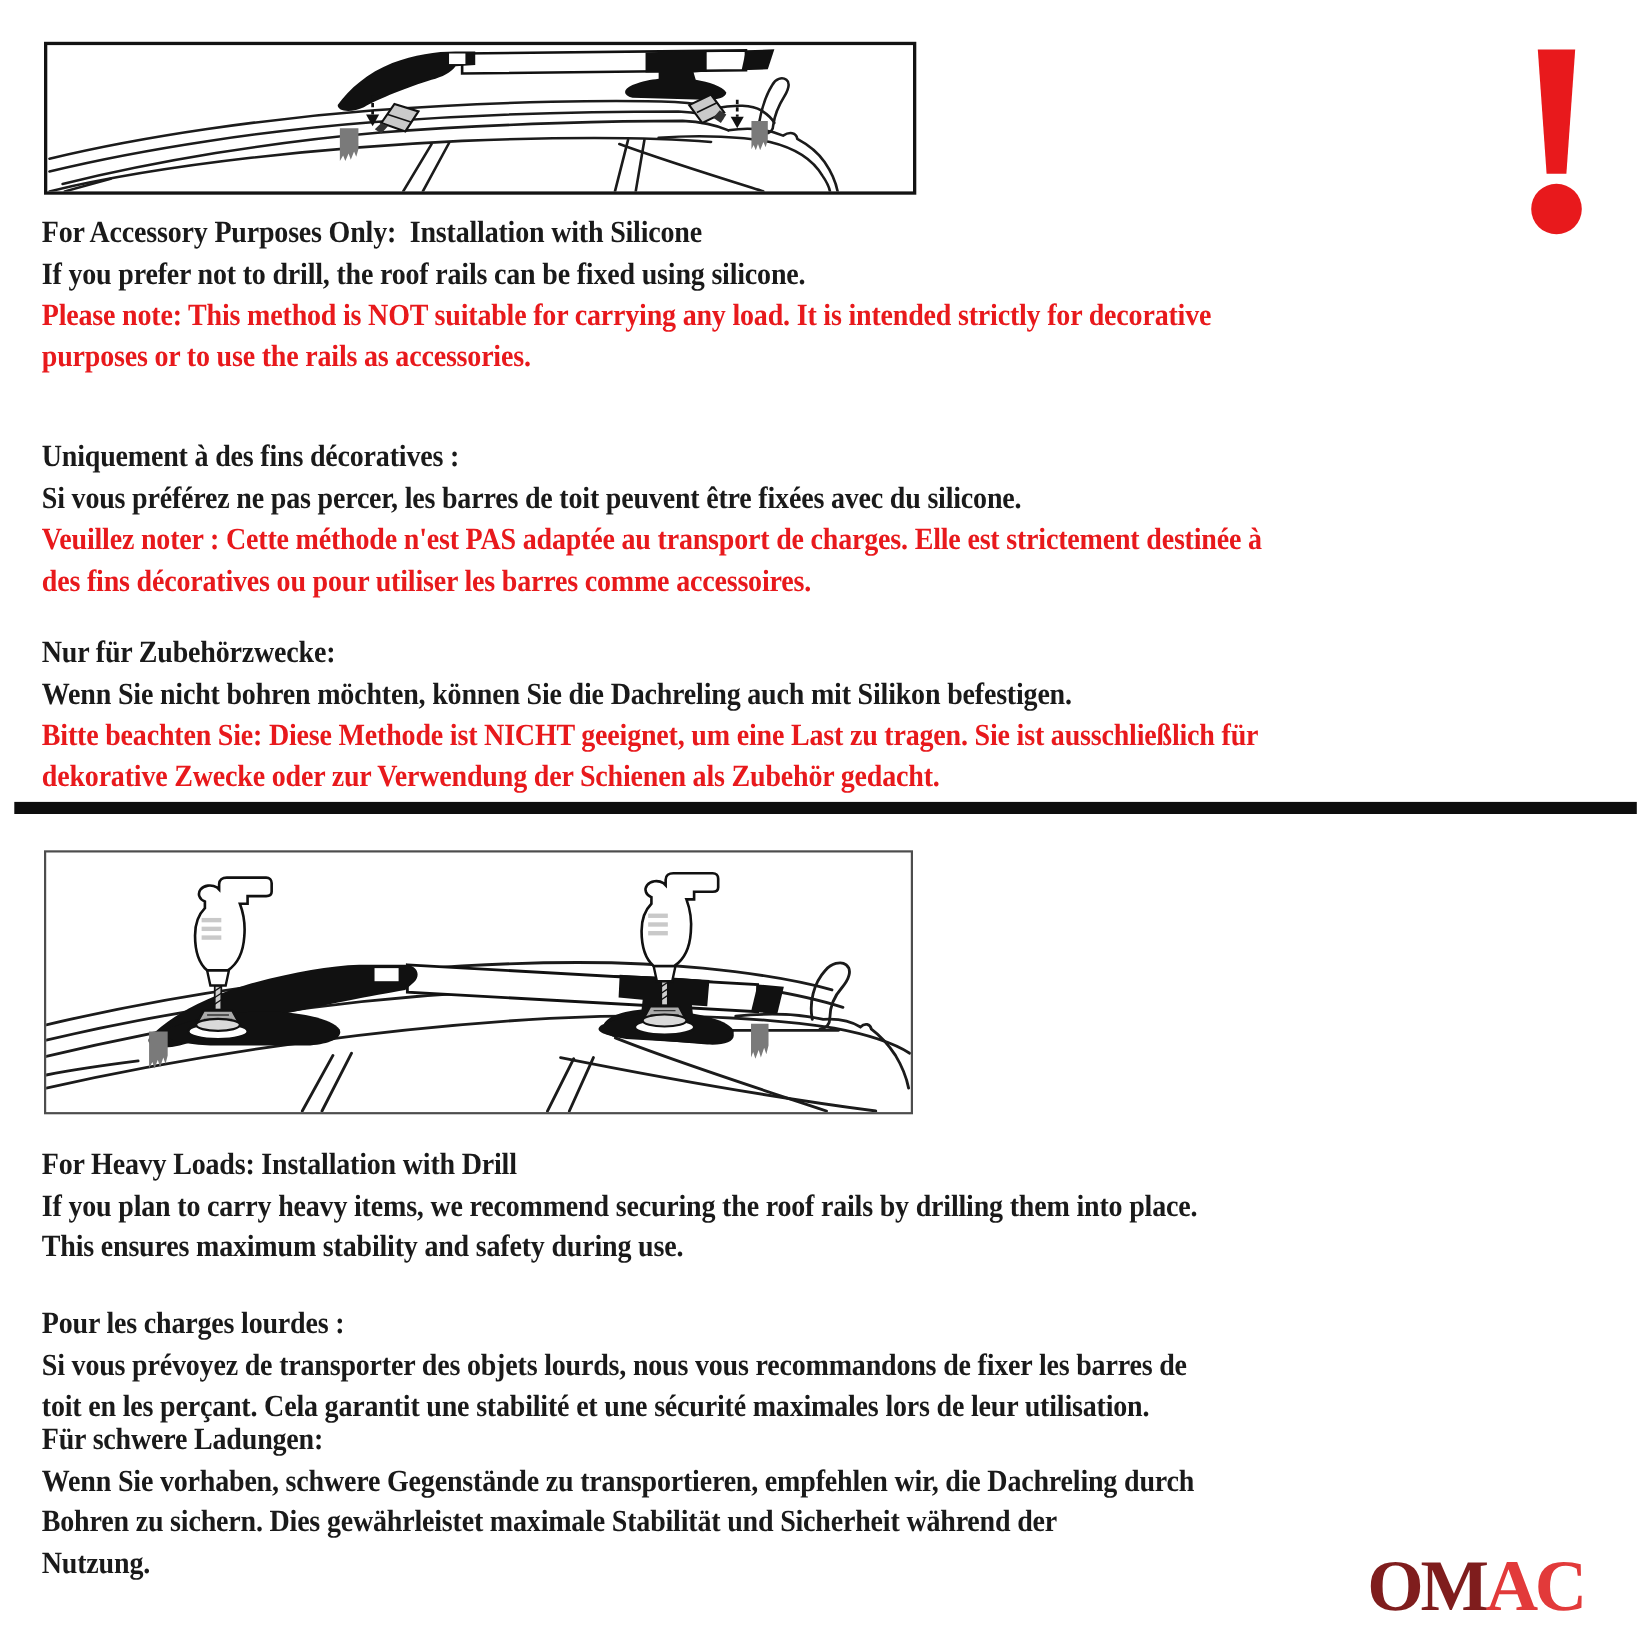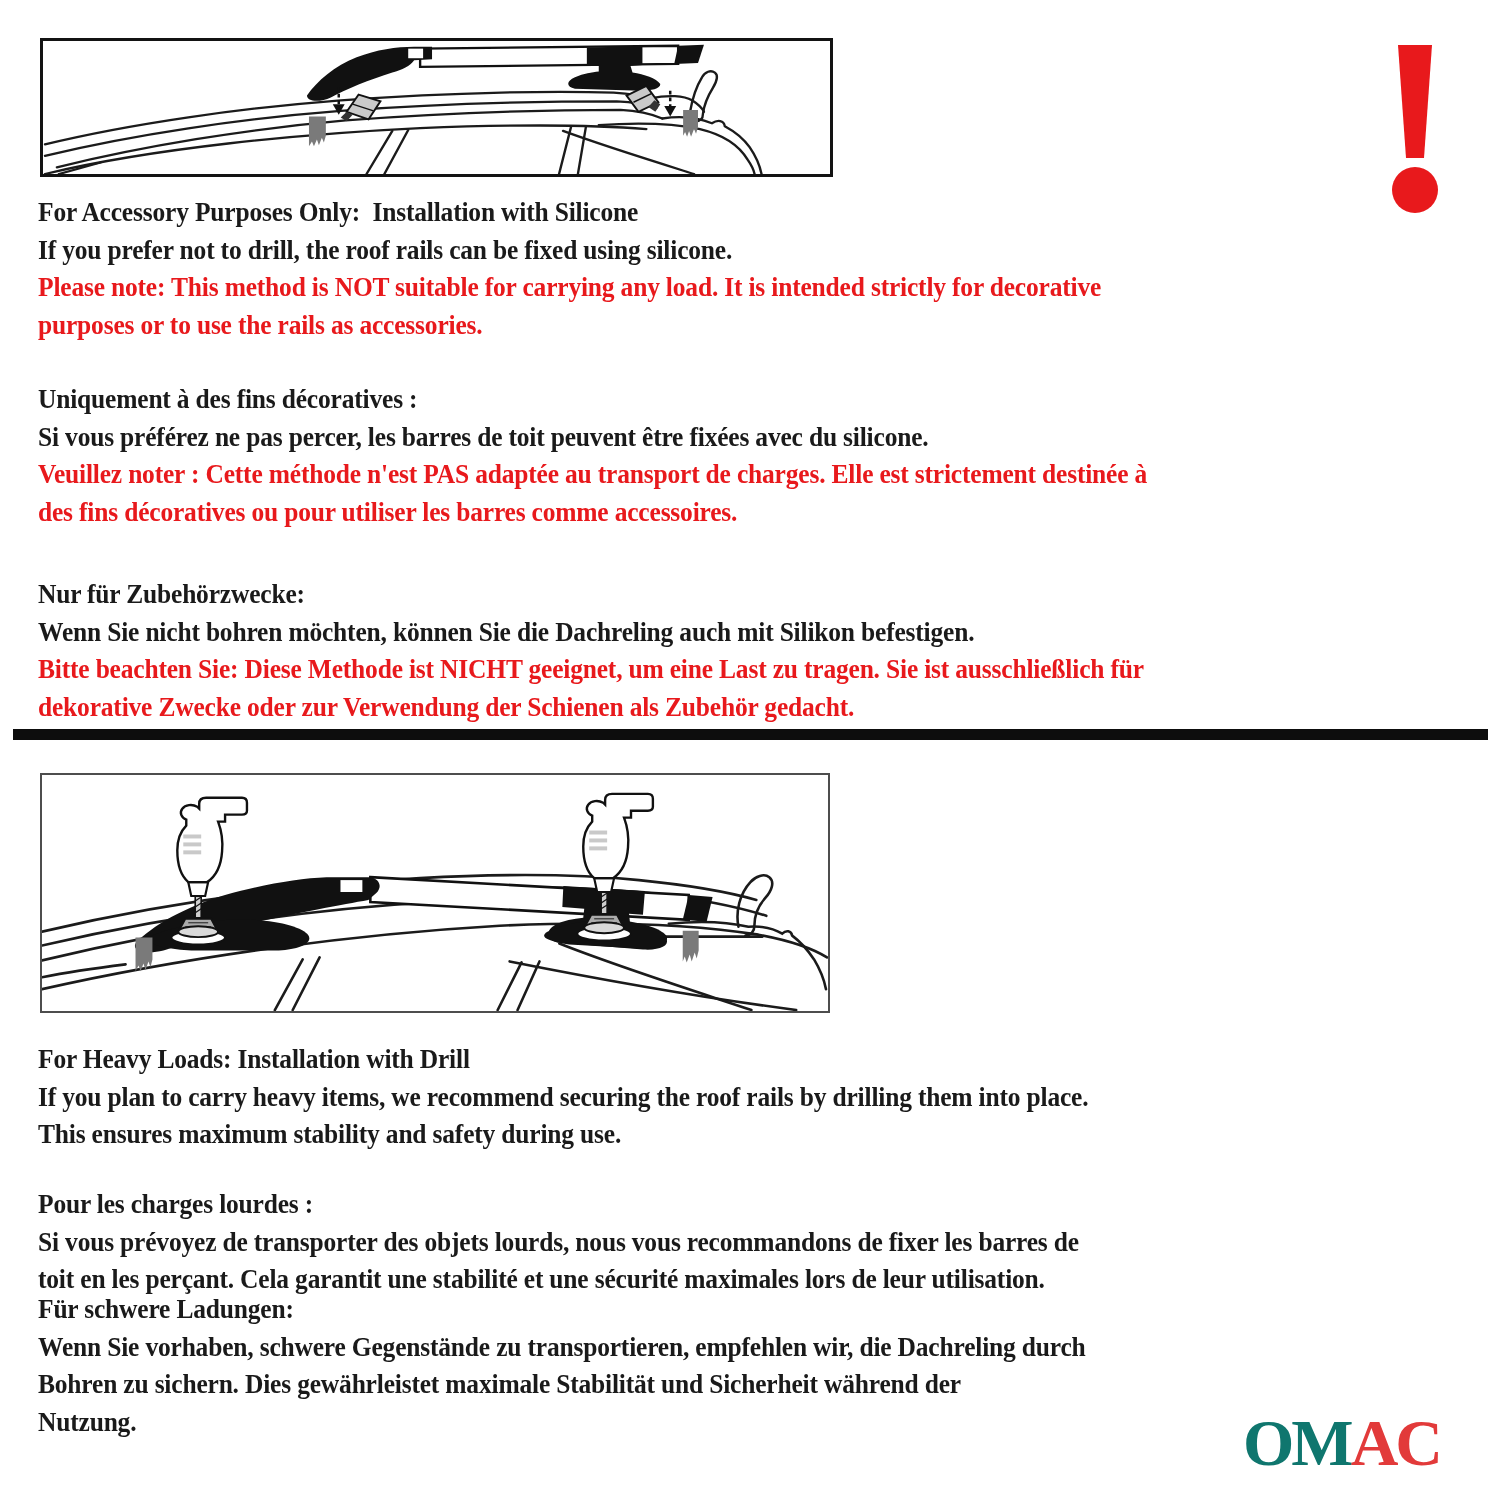--- a/index.html
+++ b/index.html
@@ -38,21 +38,21 @@
     position:absolute;left:13px;top:729px;width:1475px;height:11px;
     background:#0d0d0d;
   }
   .logo{
     position:absolute;left:1243px;top:1408px;height:70px;
     font-weight:bold;
     font-size:66px;line-height:70px;
     letter-spacing:-3px;
     white-space:nowrap;
   }
-  .logo .lb{color:#0f766e;}
+  .logo .lb{color:#7f1d1d;}
   .logo .lr{color:var(--logo-red,#e23a3a);}
 </style>
 </head>
 <body>
 
 <div class="page">
 
   <div class="illustration-box box1" role="img" aria-label="Line drawing of a car roof with a roof rail held above it; two grey silicone applicator tips with dashed arrows point down to the roof, grey tape markers sit on the roof edge">
     <svg viewBox="0 0 793 139" preserveAspectRatio="none">
       <g stroke="#1b1b1b" stroke-width="2.4" fill="none" stroke-linecap="round">
@@ -113,21 +113,21 @@
     <circle class="wfill" cx="27" cy="148" r="23"></circle>
   </svg>
 
   <div class="tblock" style="top:193px">
     <div class="ln">For Accessory Purposes Only:  Installation with Silicone</div>
     <div class="ln">If you prefer not to drill, the roof rails can be fixed using silicone.</div>
     <div class="ln red">Please note: This method is NOT suitable for carrying any load. It is intended strictly for decorative</div>
     <div class="ln red">purposes or to use the rails as accessories.</div>
   </div>
 
-  <div class="tblock" style="top:380px">
+  <div class="tblock" style="top:397px">
     <div class="ln">Uniquement à des fins décoratives :</div>
     <div class="ln">Si vous préférez ne pas percer, les barres de toit peuvent être fixées avec du silicone.</div>
     <div class="ln red">Veuillez noter : Cette méthode n'est PAS adaptée au transport de charges. Elle est strictement destinée à</div>
     <div class="ln red">des fins décoratives ou pour utiliser les barres comme accessoires.</div>
   </div>
 
   <div class="tblock" style="top:575px">
     <div class="ln">Nur für Zubehörzwecke:</div>
     <div class="ln">Wenn Sie nicht bohren möchten, können Sie die Dachreling auch mit Silikon befestigen.</div>
     <div class="ln red">Bitte beachten Sie: Diese Methode ist NICHT geeignet, um eine Last zu tragen. Sie ist ausschließlich für</div>

